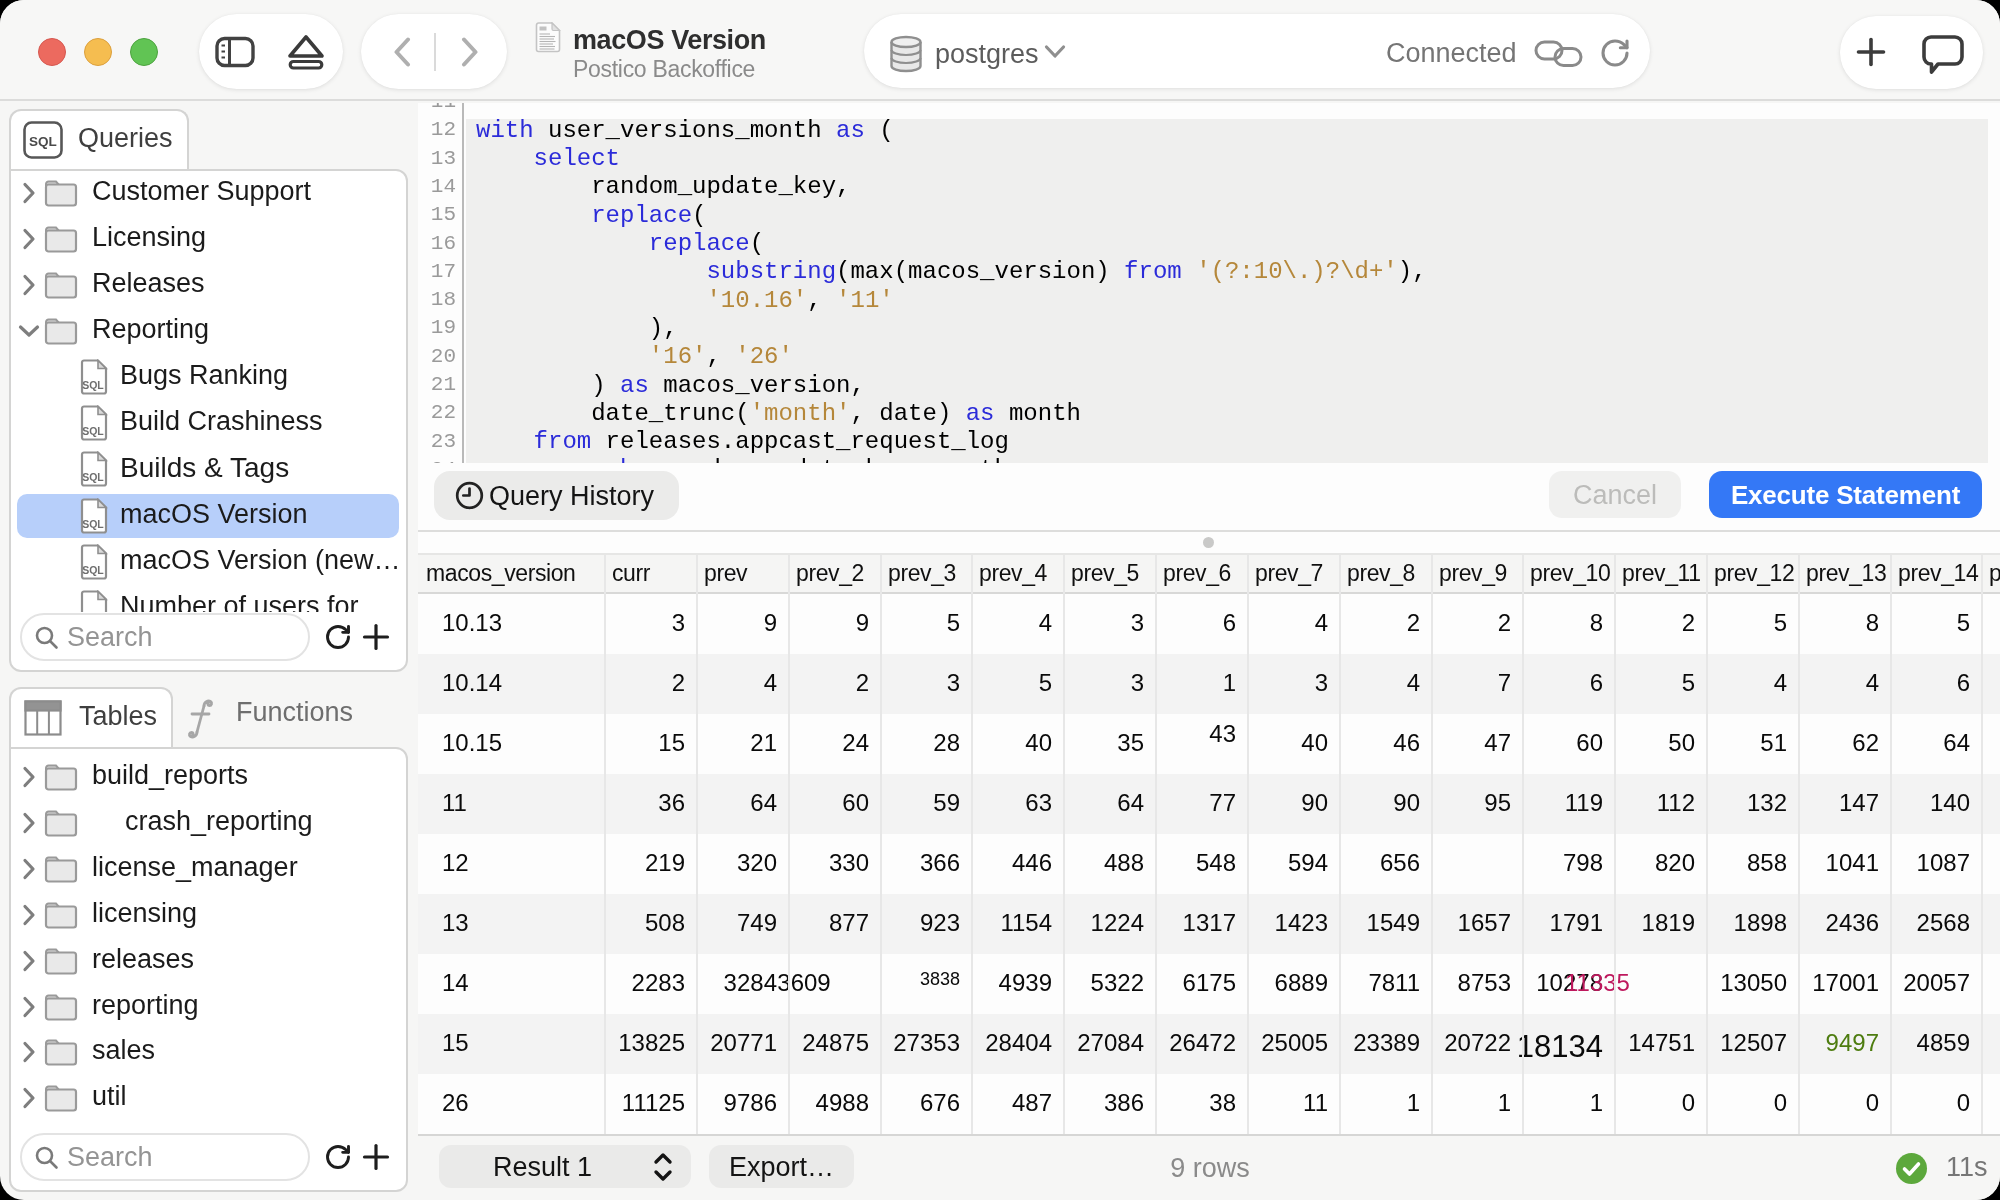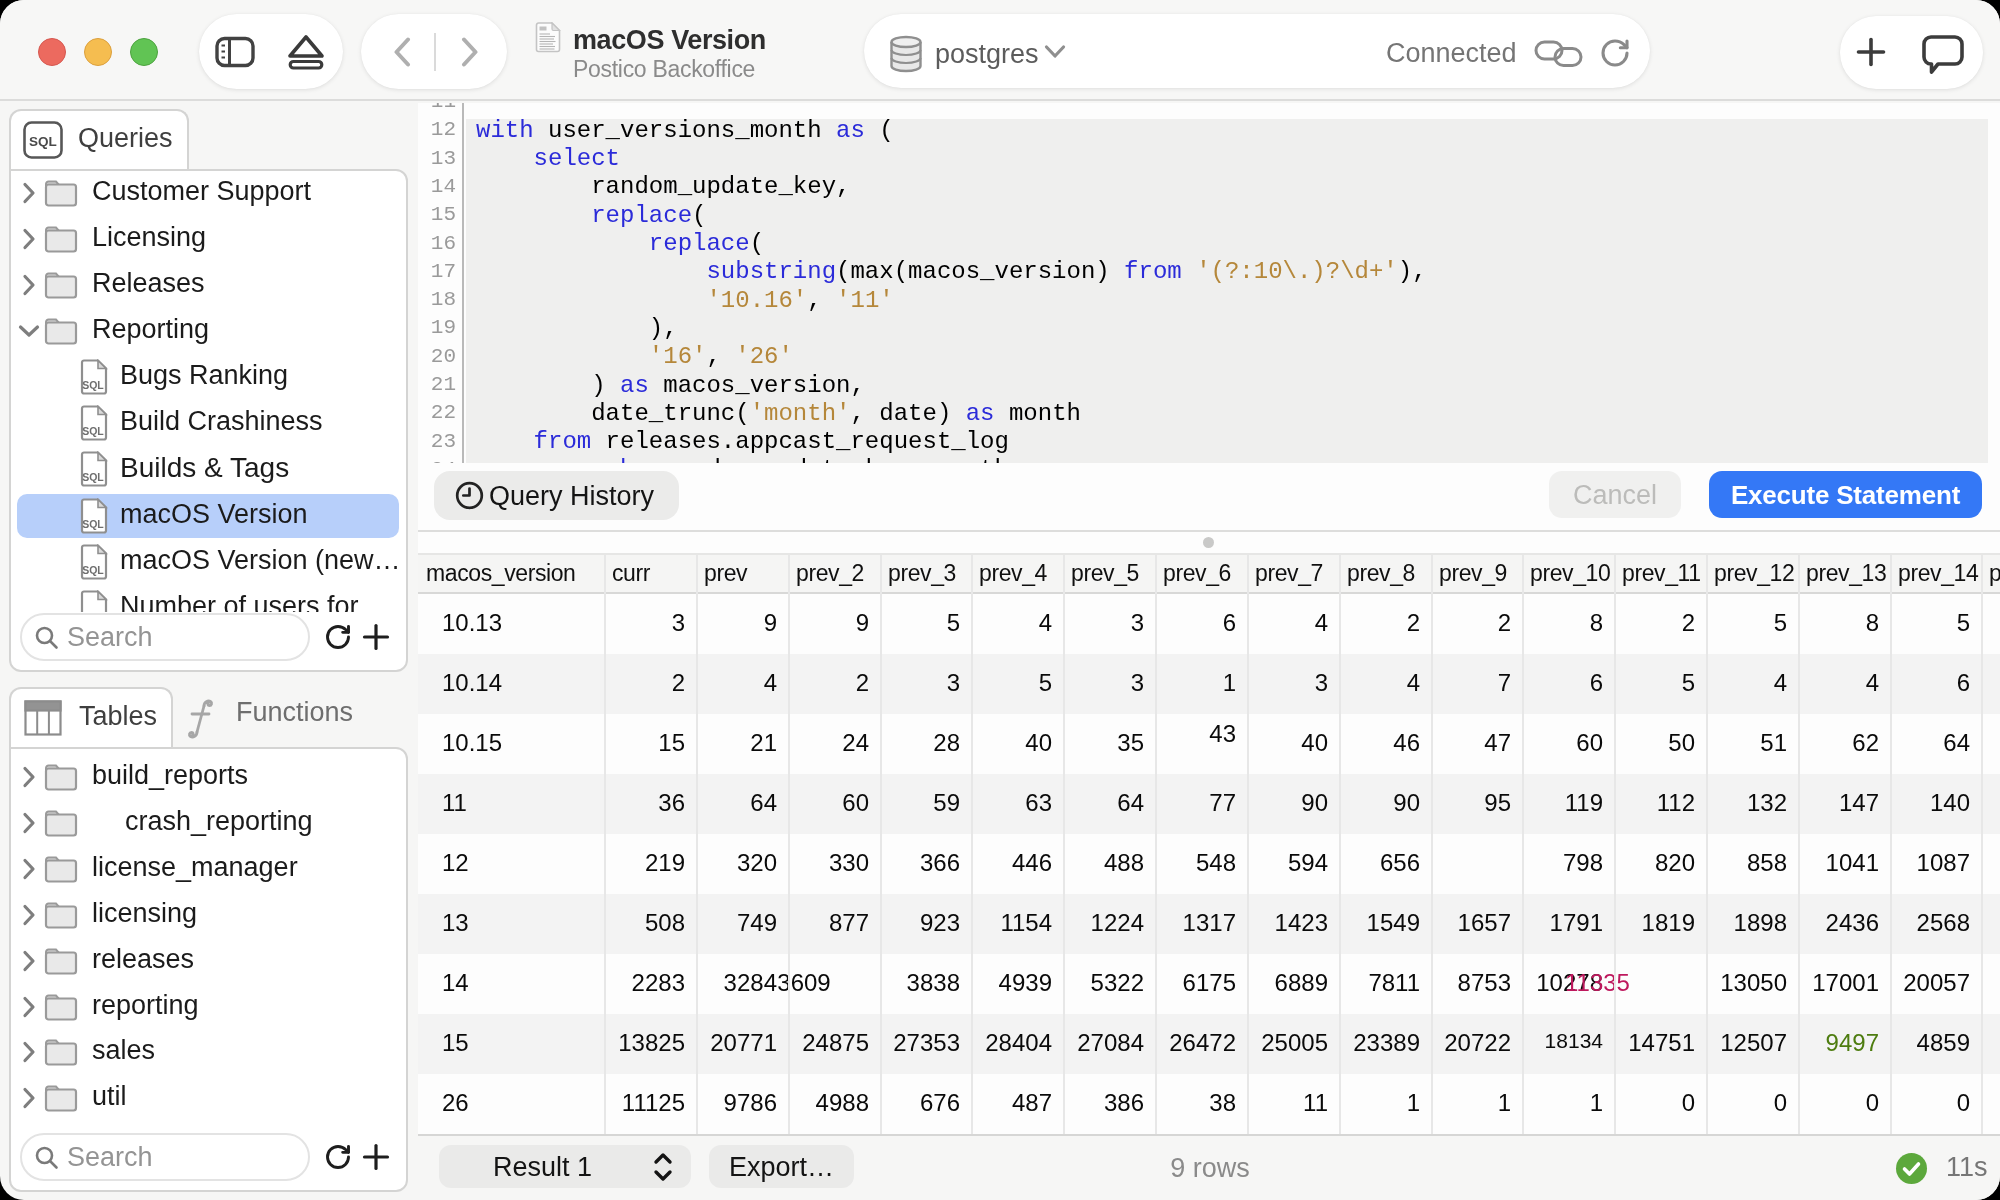--- a/index.html
+++ b/index.html
@@ -447,21 +447,21 @@
 <div class="rowtxt" style="left:1473px;top:909px;width:130px;text-align:right;font-size:24px;color:#0A0A0A;">1791</div>
 <div class="rowtxt" style="left:1565px;top:909px;width:130px;text-align:right;font-size:24px;color:#0A0A0A;">1819</div>
 <div class="rowtxt" style="left:1657px;top:909px;width:130px;text-align:right;font-size:24px;color:#0A0A0A;">1898</div>
 <div class="rowtxt" style="left:1749px;top:909px;width:130px;text-align:right;font-size:24px;color:#0A0A0A;">2436</div>
 <div class="rowtxt" style="left:1840px;top:909px;width:130px;text-align:right;font-size:24px;color:#0A0A0A;">2568</div>
 <div class="abs" style="left:418px;top:954px;width:1582px;height:60px;background:#FDFDFD;"></div>
 <div class="rowtxt" style="left:442px;top:969px;font-size:24px;color:#0A0A0A;">14</div>
 <div class="rowtxt" style="left:555px;top:969px;width:130px;text-align:right;font-size:24px;color:#0A0A0A;">2283</div>
 <div class="rowtxt" style="left:647px;top:969px;width:130px;text-align:right;font-size:24px;color:#0A0A0A;">3284</div>
 <div class="rowtxt" style="left:739px;top:969px;width:130px;text-align:center;font-size:24px;color:#0A0A0A;">3609</div>
-<div class="rowtxt" style="left:830px;top:969px;width:130px;text-align:right;font-size:24px;color:#0A0A0A;">3838</div>
+<div class="rowtxt" style="left:830px;top:969px;width:130px;text-align:right;font-size:18px;color:#0A0A0A;">3838</div>
 <div class="rowtxt" style="left:922px;top:969px;width:130px;text-align:right;font-size:24px;color:#0A0A0A;">4939</div>
 <div class="rowtxt" style="left:1014px;top:969px;width:130px;text-align:right;font-size:24px;color:#0A0A0A;">5322</div>
 <div class="rowtxt" style="left:1106px;top:969px;width:130px;text-align:right;font-size:24px;color:#0A0A0A;">6175</div>
 <div class="rowtxt" style="left:1198px;top:969px;width:130px;text-align:right;font-size:24px;color:#0A0A0A;">6889</div>
 <div class="rowtxt" style="left:1290px;top:969px;width:130px;text-align:right;font-size:24px;color:#0A0A0A;">7811</div>
 <div class="rowtxt" style="left:1381px;top:969px;width:130px;text-align:right;font-size:24px;color:#0A0A0A;">8753</div>
 <div class="rowtxt" style="left:1473px;top:969px;width:130px;text-align:right;font-size:24px;color:#0A0A0A;">10278</div>
 <div class="rowtxt" style="left:1565px;top:969px;width:130px;text-align:left;font-size:24px;color:#be185d;">11335</div>
 <div class="rowtxt" style="left:1657px;top:969px;width:130px;text-align:right;font-size:24px;color:#0A0A0A;">13050</div>
 <div class="rowtxt" style="left:1749px;top:969px;width:130px;text-align:right;font-size:24px;color:#0A0A0A;">17001</div>
@@ -471,21 +471,21 @@
 <div class="rowtxt" style="left:555px;top:1029px;width:130px;text-align:right;font-size:24px;color:#0A0A0A;">13825</div>
 <div class="rowtxt" style="left:647px;top:1029px;width:130px;text-align:right;font-size:24px;color:#0A0A0A;">20771</div>
 <div class="rowtxt" style="left:739px;top:1029px;width:130px;text-align:right;font-size:24px;color:#0A0A0A;">24875</div>
 <div class="rowtxt" style="left:830px;top:1029px;width:130px;text-align:right;font-size:24px;color:#0A0A0A;">27353</div>
 <div class="rowtxt" style="left:922px;top:1029px;width:130px;text-align:right;font-size:24px;color:#0A0A0A;">28404</div>
 <div class="rowtxt" style="left:1014px;top:1029px;width:130px;text-align:right;font-size:24px;color:#0A0A0A;">27084</div>
 <div class="rowtxt" style="left:1106px;top:1029px;width:130px;text-align:right;font-size:24px;color:#0A0A0A;">26472</div>
 <div class="rowtxt" style="left:1198px;top:1029px;width:130px;text-align:right;font-size:24px;color:#0A0A0A;">25005</div>
 <div class="rowtxt" style="left:1290px;top:1029px;width:130px;text-align:right;font-size:24px;color:#0A0A0A;">23389</div>
 <div class="rowtxt" style="left:1381px;top:1029px;width:130px;text-align:right;font-size:24px;color:#0A0A0A;">20722</div>
-<div class="rowtxt" style="left:1473px;top:1029px;width:130px;text-align:right;font-size:21px;color:#0A0A0A;">18134</div>
+<div class="rowtxt" style="left:1473px;top:1029px;width:130px;text-align:right;font-size:31px;color:#0A0A0A;">18134</div>
 <div class="rowtxt" style="left:1565px;top:1029px;width:130px;text-align:right;font-size:24px;color:#0A0A0A;">14751</div>
 <div class="rowtxt" style="left:1657px;top:1029px;width:130px;text-align:right;font-size:24px;color:#0A0A0A;">12507</div>
 <div class="rowtxt" style="left:1749px;top:1029px;width:130px;text-align:right;font-size:24px;color:#4d7c0f;">9497</div>
 <div class="rowtxt" style="left:1840px;top:1029px;width:130px;text-align:right;font-size:24px;color:#0A0A0A;">4859</div>
 <div class="abs" style="left:418px;top:1074px;width:1582px;height:60px;background:#FDFDFD;"></div>
 <div class="rowtxt" style="left:442px;top:1089px;font-size:24px;color:#0A0A0A;">26</div>
 <div class="rowtxt" style="left:555px;top:1089px;width:130px;text-align:right;font-size:24px;color:#0A0A0A;">11125</div>
 <div class="rowtxt" style="left:647px;top:1089px;width:130px;text-align:right;font-size:24px;color:#0A0A0A;">9786</div>
 <div class="rowtxt" style="left:739px;top:1089px;width:130px;text-align:right;font-size:24px;color:#0A0A0A;">4988</div>
 <div class="rowtxt" style="left:830px;top:1089px;width:130px;text-align:right;font-size:24px;color:#0A0A0A;">676</div>

